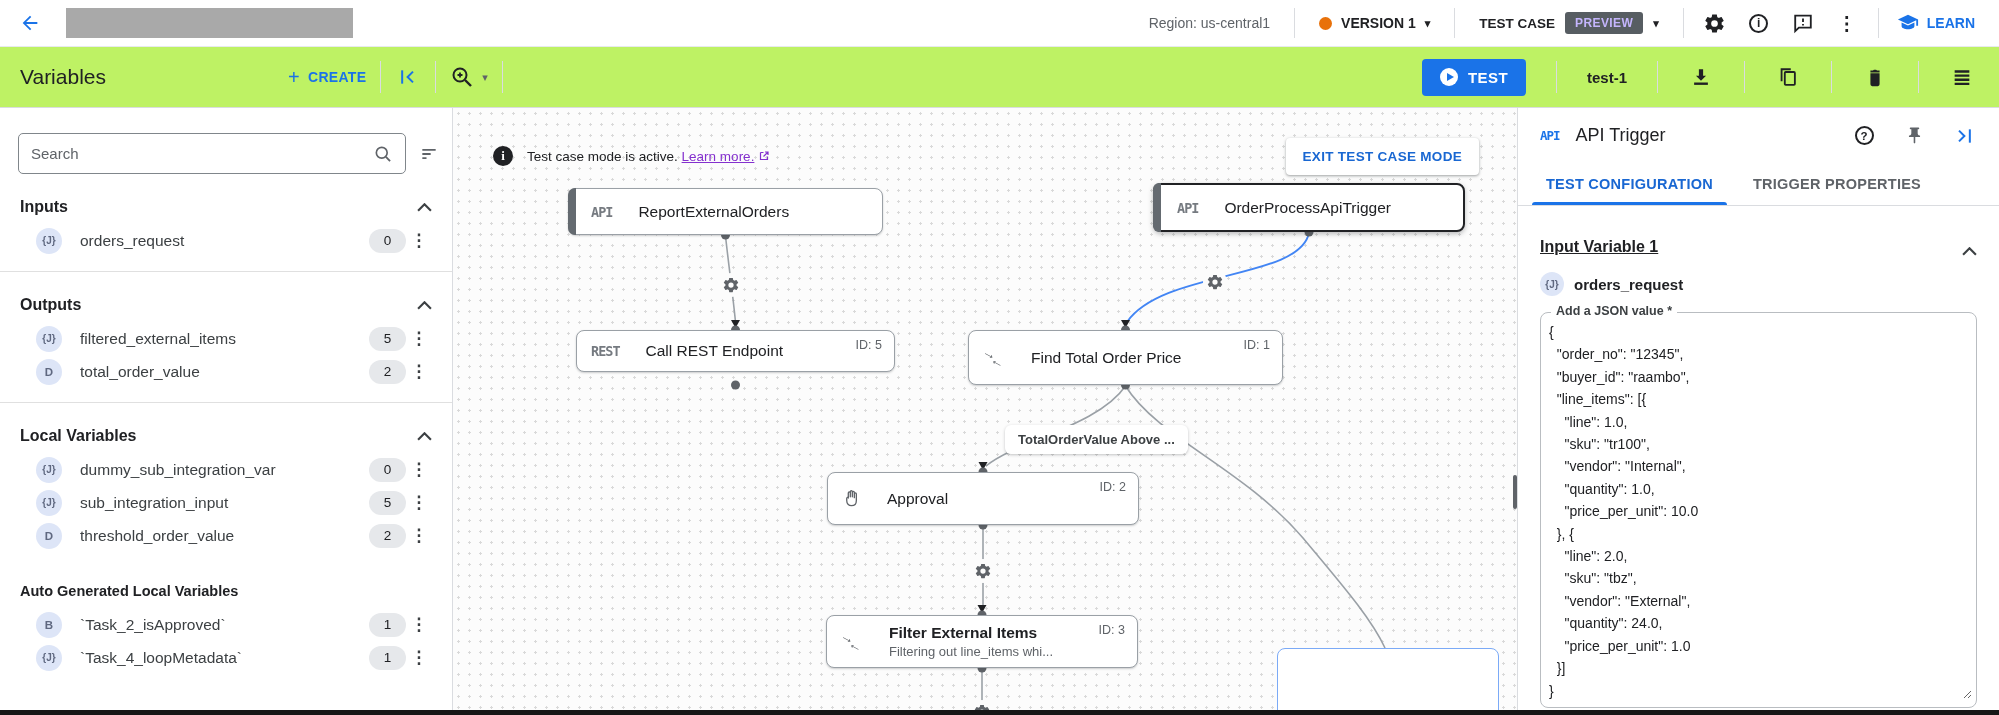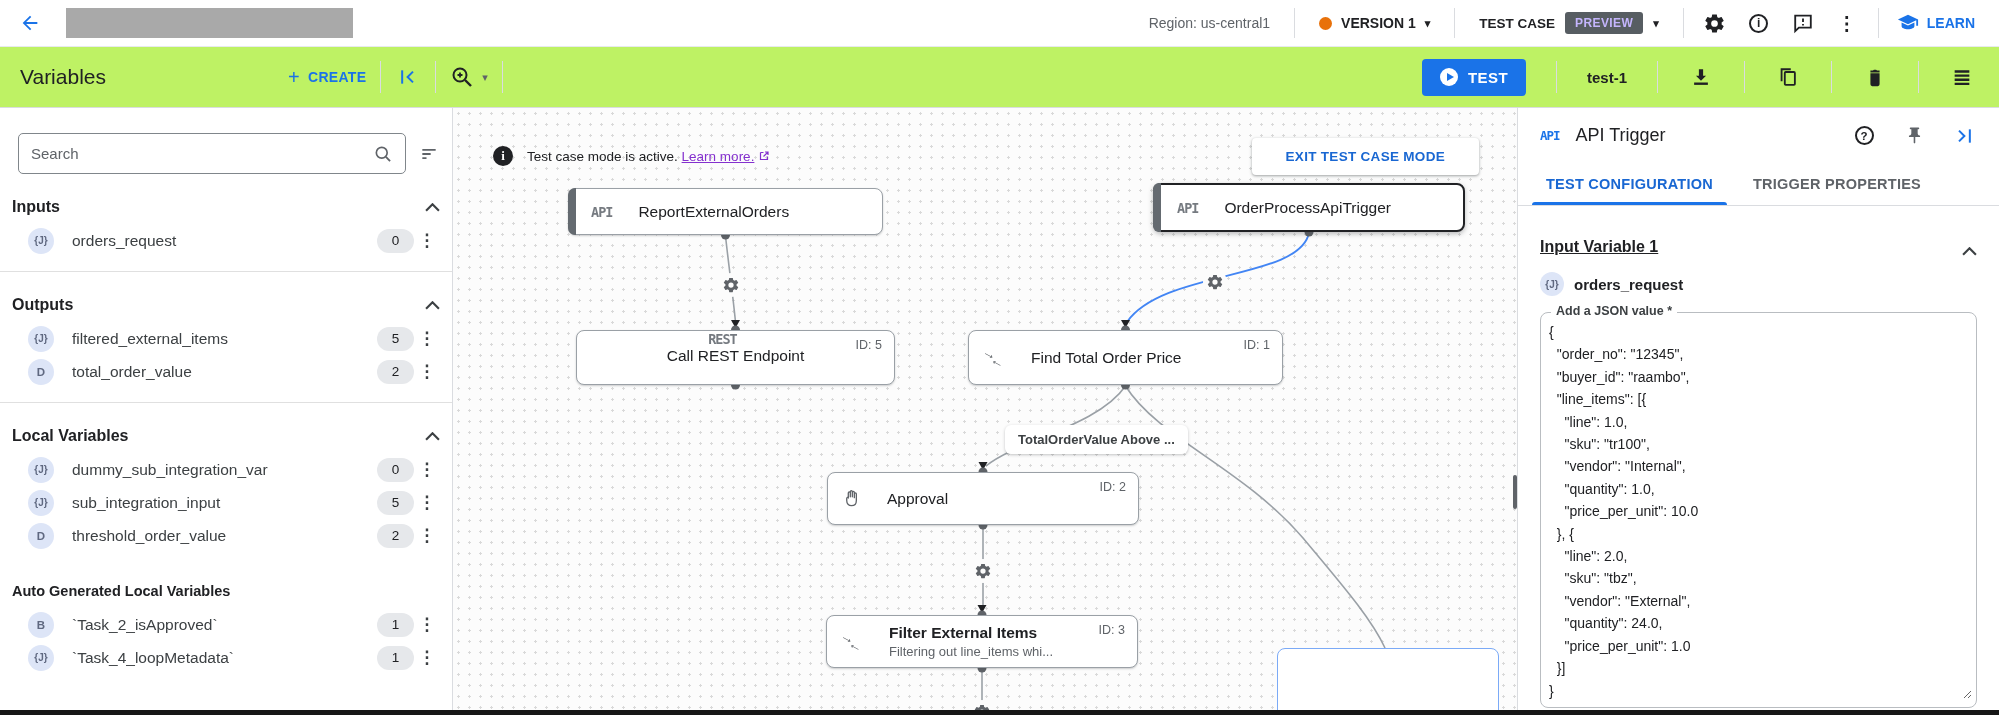--- a/index.html
+++ b/index.html
@@ -48,21 +48,21 @@
   .main { display:flex; height:607px; }
 
   
   .sidebar { width:453px; border-right:1px solid #dadce0; background:#fff; overflow:hidden; }
   .search-row { display:flex; align-items:center; margin:25px 10px 6px 18px; gap:10px; }
   .search-box { flex:1; display:flex; align-items:center; border:1px solid #80868b; border-radius:5px;
                 height:41px; padding:0 12px; }
   .search-box input { border:none; outline:none; flex:1; font-size:15px; color:#202124;
                       font-family:"Liberation Sans", sans-serif; }
   .search-box input::placeholder { color:#5f6368; }
-  .section { padding:0 12px; }
+  .section { padding:0 20px; }
   .sec-head { display:flex; align-items:center; justify-content:space-between; margin-top:16px; height:34px; }
   .sec-title { font-size:16px; font-weight:bold; }
   .sec-title.small { font-size:14.5px; }
   .var-row { display:flex; align-items:center; height:33px; padding-left:16px; }
   .var-badge { width:26px; height:26px; border-radius:50%; background:#dde5f7; color:#5f6880;
                font-size:10px; font-weight:bold; display:flex; align-items:center; justify-content:center; flex:none; }
   .var-badge.letter { font-size:11.5px; }
   .var-name { font-size:15.5px; color:#3c4043; margin-left:18px; flex:1; white-space:nowrap; overflow:hidden; }
   .count-pill { min-width:37px; height:24px; background:#e6e8eb; border-radius:12px; font-size:13.5px;
                 display:flex; align-items:center; justify-content:center; padding:0 8px; }
@@ -73,21 +73,21 @@
   .canvas { flex:1; position:relative; overflow:hidden; background:#fcfcfc;
             background-image:radial-gradient(circle, #d9d9d9 1.2px, transparent 1.4px);
             background-size:11px 11px; }
   .banner { position:absolute; left:40px; top:38px; display:flex; align-items:center; gap:14px; }
   .banner-info { width:20px; height:20px; border-radius:50%; background:#202124; color:#fff;
                  font-size:13px; font-weight:bold; font-family:"Liberation Serif", serif;
                  display:flex; align-items:center; justify-content:center; }
   .banner-text { font-size:13.5px; color:#202124; }
   .banner-link { color:#8430ce; text-decoration:underline; cursor:pointer; display:inline-flex; align-items:center; gap:4px; }
   .exit-btn { position:absolute; right:38px; top:30px; height:37px; background:#fff; border:none; border-radius:4px;
-              color:#1967d2; font-weight:bold; font-size:13.5px; letter-spacing:.3px; padding:0 34px;
+              color:#1967d2; font-weight:bold; font-size:13.5px; letter-spacing:.3px; padding:0 17px;
               box-shadow:0 1px 2px rgba(60,64,67,.3), 0 1px 3px 1px rgba(60,64,67,.15); cursor:pointer; }
 
   .edges { position:absolute; left:0; top:0; width:100%; height:100%; }
 
   .node { position:absolute; background:#fff; border:1px solid #9aa0a6; border-radius:8px;
           box-shadow:0 1px 2px rgba(60,64,67,.25); display:flex; align-items:center;
           padding:0 14px; cursor:pointer; }
   .node.trigger { padding-left:22px; }
   .node.trigger::before { content:""; position:absolute; left:-1px; top:-1px; bottom:-1px; width:8px;
                           background:#646a70; border-radius:7px 0 0 7px; }
@@ -411,21 +411,21 @@
     <div class="node trigger" style="left:115px; top:80px; width:315px; height:47px;">
       <span class="node-glyph">API</span>
       <span class="node-title">ReportExternalOrders</span>
     </div>
 
     <div class="node trigger selected" style="left:700px; top:75px; width:312px; height:49px;">
       <span class="node-glyph">API</span>
       <span class="node-title">OrderProcessApiTrigger</span>
     </div>
 
-    <div class="node" style="left:123px; top:222px; width:319px; height:55px;flex-direction:column;">
+    <div class="node" style="left:123px; top:222px; width:319px; height:42px;">
       <span class="node-glyph">REST</span>
       <span class="node-title">Call REST Endpoint</span>
       <span class="node-id">ID: 5</span>
     </div>
 
     <div class="node" style="left:515px; top:222px; width:315px; height:55px;">
       <span class="merge-icon">
           <span class="m1">→</span>
           <span class="m2">←</span>
         </span>

